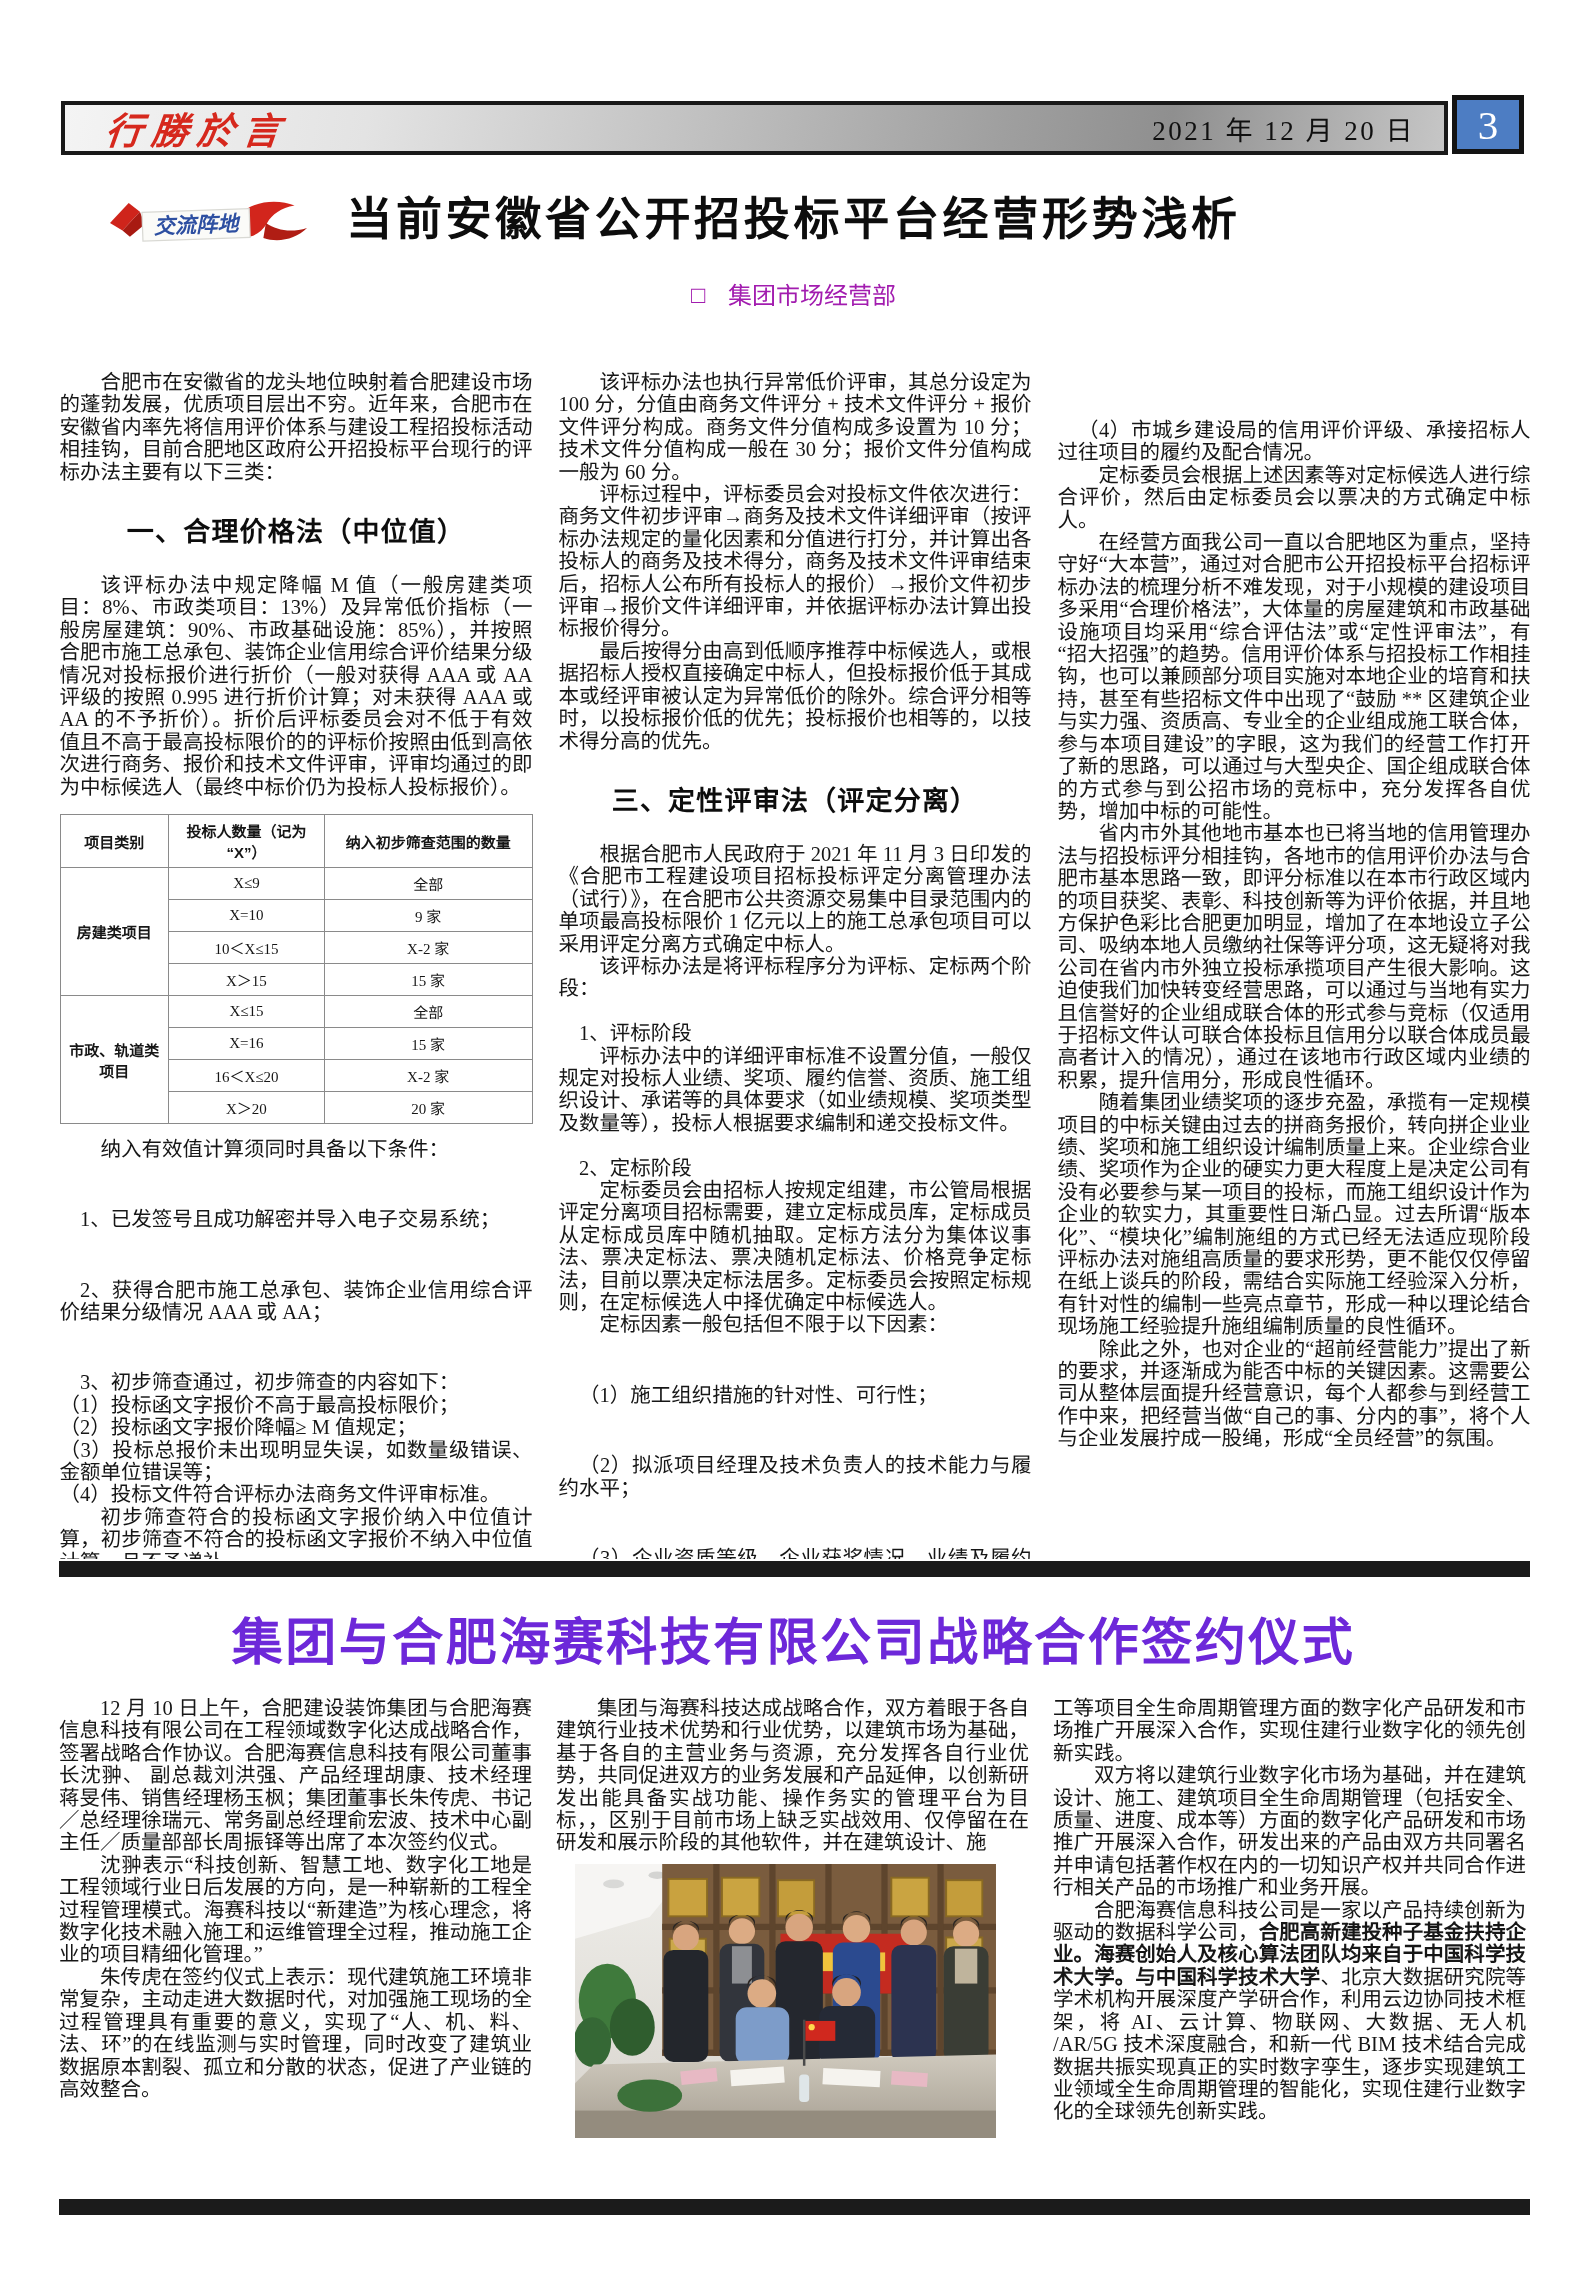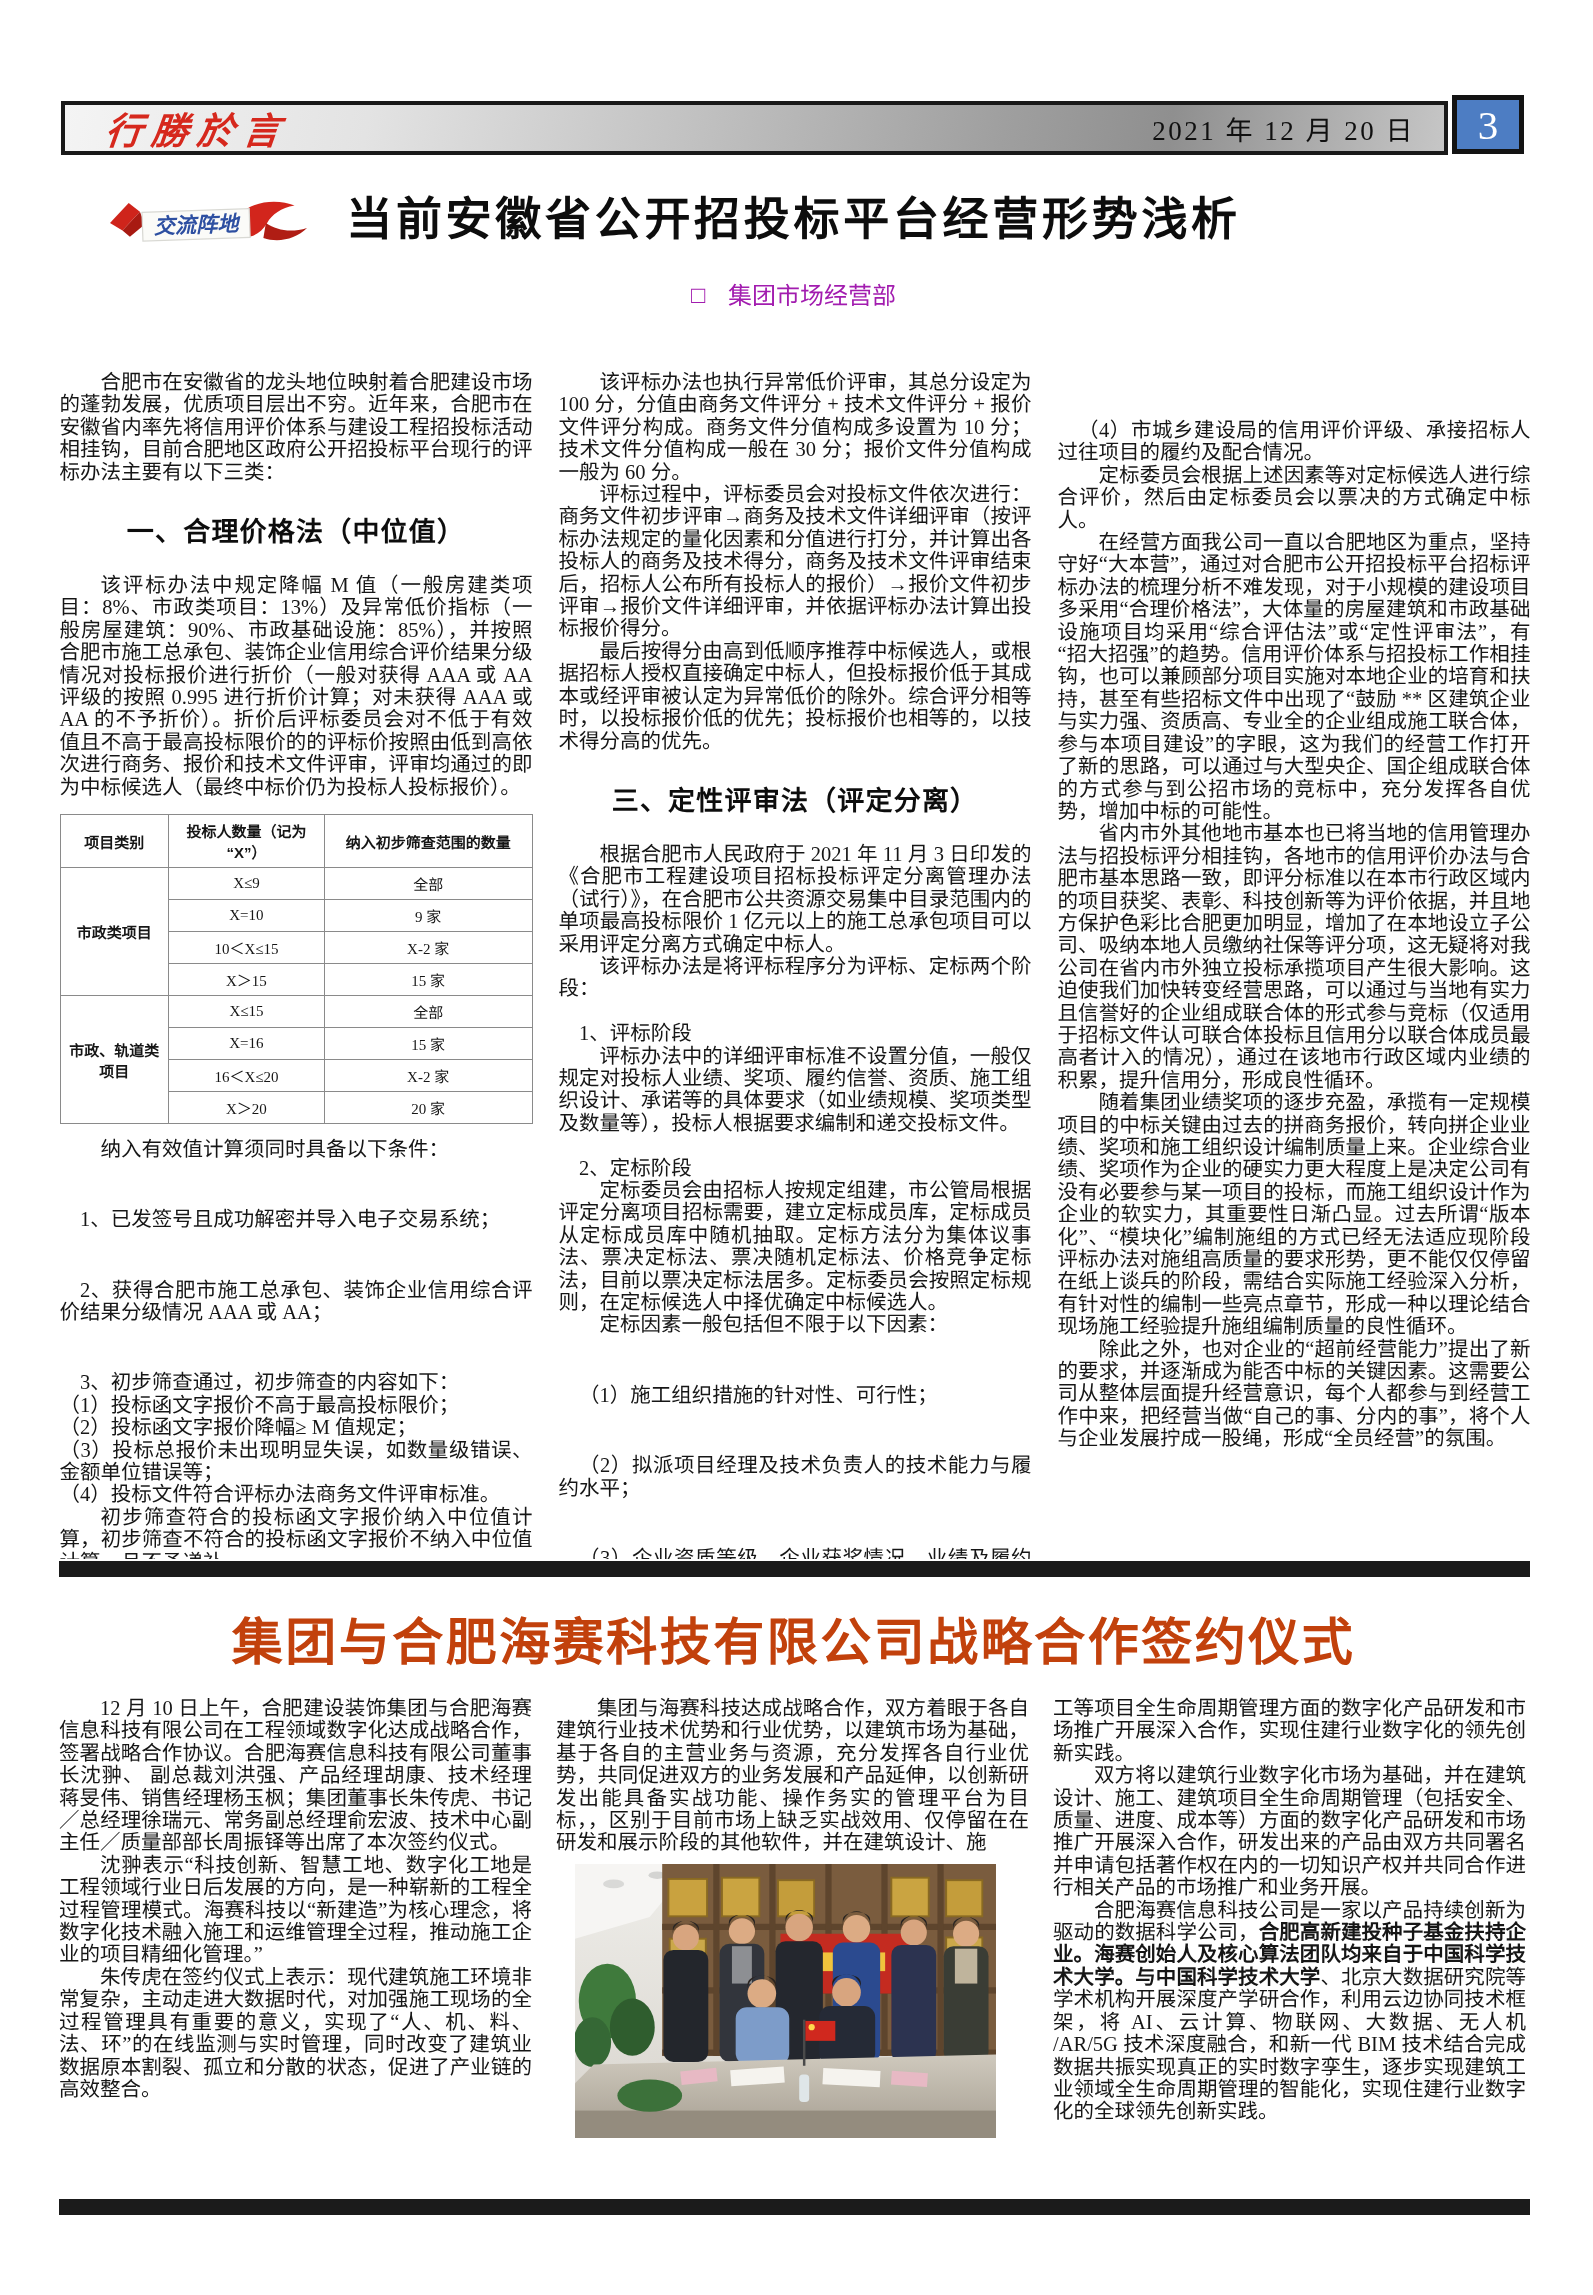--- a/index.html
+++ b/index.html
@@ -88,21 +88,21 @@
 
   
   .rule{position:absolute;left:59px;width:1471px;height:16px;background:var(--rule);}
   .rule.mid{top:1561px;}
   .rule.bottom{top:2199px;}
 
   
   .a2-title{
     position:absolute;left:0;top:1601px;width:1469px;margin-left:59px;
     text-align:center;font-family:var(--sans);font-weight:700;
-    font-size:51px;color:#c2410c;letter-spacing:2.5px;
+    font-size:51px;color:#6d28d9;letter-spacing:2.5px;
   }
   .photo{display:block;margin:10px 0 0 18.7px;}
 </style>
 </head>
 <body>
 
 <div class="page">
 
   <div class="header-bar">
     <span class="masthead">行勝於言</span>
@@ -139,21 +139,21 @@
             <col class="c2">
             <col class="c3">
           </colgroup>
         <tbody>
             <tr>
           <th>项目类别</th>
           <th>投标人数量（记为“X”）</th>
           <th>纳入初步筛查范围的数量</th>
         </tr>
         <tr>
-          <td rowspan="4" class="gcell">市政类项目</td>
+          <td rowspan="4" class="gcell">房建类项目</td>
           <td>X≤9</td>
           <td>全部</td>
         </tr>
         <tr>
               <td>X=10</td>
               <td>9 家</td>
             </tr>
         <tr>
               <td>10＜X≤15</td>
               <td>X-2 家</td>

